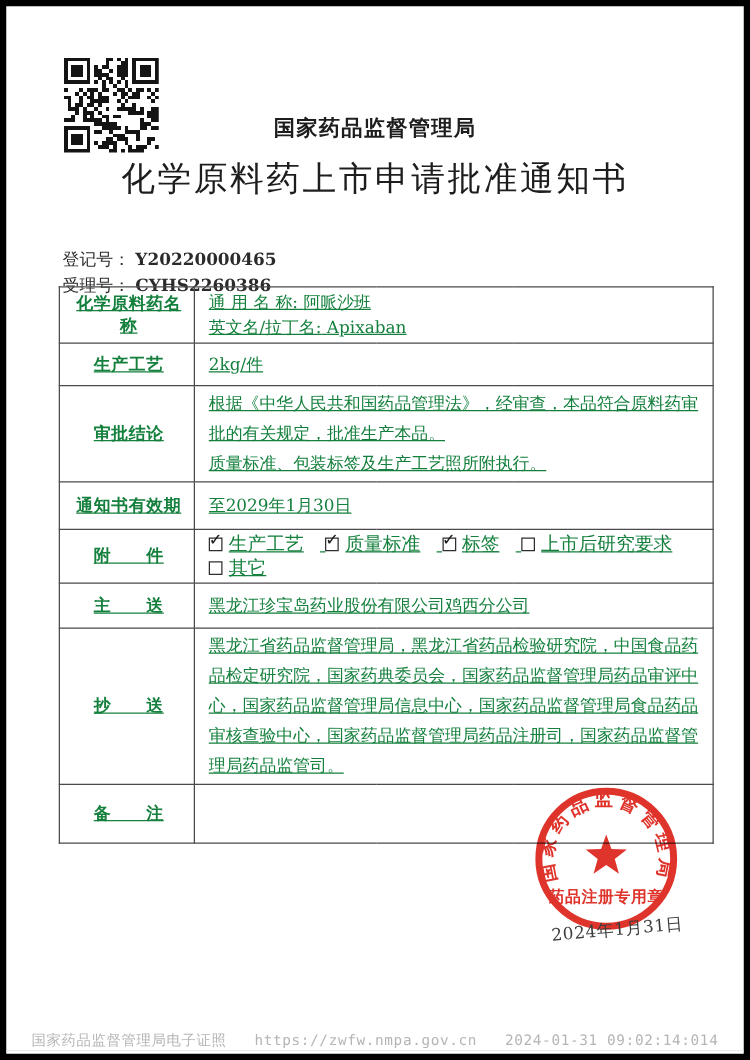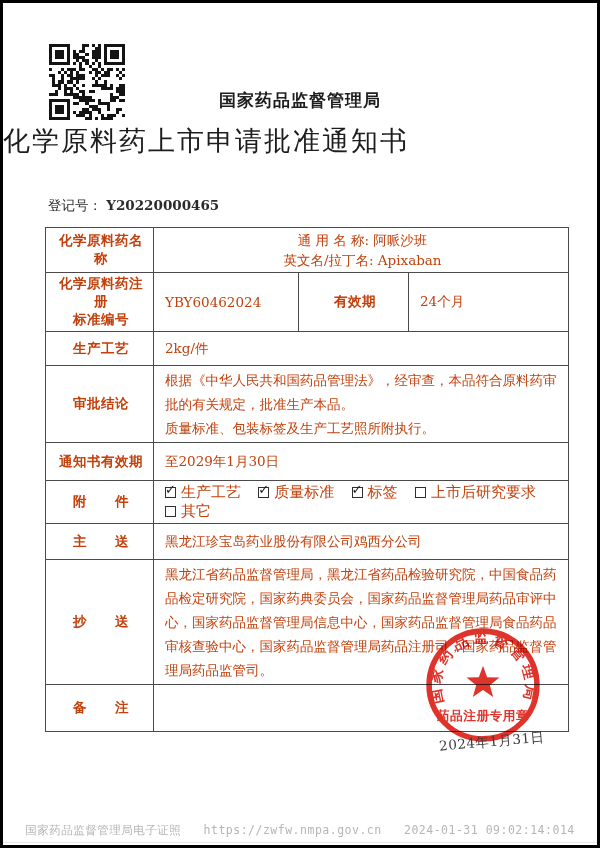--- a/index.html
+++ b/index.html
@@ -1,49 +1,49 @@
 <!DOCTYPE html>
 <html><head>
 <meta charset="utf-8">
 <style>
   * { margin:0; padding:0; box-sizing:border-box; }
   html,body { background:#fff; }
   .page {
     position:relative; width:600px; height:848px; margin:0 auto;
     background:#ffffff; overflow:hidden;
     font-family:"DejaVu Serif","Liberation Serif",serif;
-    color:#2b2b2b; border:3px solid #000000;
+    color:#2b2b2b; border:5px solid #000000;
   }
   .qr { position:absolute; left:46px; top:41px; width:76px; height:76px; }
   .agency {
     position:absolute; left:0; right:0; top:86px; text-align:center;
     font-family:"DejaVu Sans","Liberation Sans",sans-serif;
     font-size:17px; font-weight:600; letter-spacing:1px; color:#1d1d1d;
   }
   .doc-title {
-    position:absolute; left:0; right:0; top:120px; 
+    position:absolute; left:0; right:0; top:120px; text-align:center;
     font-size:27px; font-weight:500; letter-spacing:2px; color:#1d1d1d;
   }
   .meta { position:absolute; left:45px; right:36px; top:194px; font-size:13.5px; }
   .meta-line { height:21px; position:relative; }
   .meta-val { font-weight:bold; }
   .notice-no { position:absolute; right:0; top:21px; font-weight:bold; }
   table.main {
     position:absolute; left:42px; top:224px; width:523px;
     border-collapse:collapse; table-layout:fixed;
   }
   table.main td {
     border:1.6px solid #4a4a4a; vertical-align:middle;
-    padding:2px 8px 2px 11px; font-size:13.5px; color:#c2410c;
+    padding:2px 8px 2px 11px; font-size:13.5px; color:#15803d;text-decoration:underline;
   }
   td.lbl {
     text-align:center; font-weight:bold; font-size:14px; color:#1c1c1c;
     padding:2px 4px; letter-spacing:0.5px;
   }
-  .two-line { line-height:20px;text-align:center; }
+  .two-line { line-height:20px; }
   .small-text { font-size:12.8px; line-height:24px; padding-right:4px; }
   .kv-line { line-height:21px; }
   .cb {
     display:inline-block; width:11px; height:11px; border:1.5px solid #2e2e2e;
     margin-right:5px; vertical-align:-1px; position:relative;
   }
   .cb.checked::after {
     content:"✓"; position:absolute; left:-1px; top:-6px; font-size:13px;
     font-weight:bold; color:#1c1c1c;
     font-family:"DejaVu Sans",sans-serif;
@@ -378,48 +378,43 @@
     </svg>
 
   <div class="agency">国家药品监督管理局</div>
   <div class="doc-title">化学原料药上市申请批准通知书</div>
 
   <div class="meta">
     <div class="meta-line">
       <span>登记号：</span>
       <span class="meta-val">Y20220000465</span>
     </div>
+    <div class="meta-line">
+      <span>受理号：</span>
+      <span class="meta-val">CYHS2260386</span>
+    </div>
   </div>
 
   <table class="main">
     <colgroup>
         <col style="width:108px">
         <col style="width:145px">
         <col style="width:110px">
         <col style="width:160px">
       </colgroup>
     <tbody>
         <tr style="height:44px">
       <td class="lbl">化学原料药名称</td>
       <td colspan="3">
         <div class="two-line">
           <div><span>通 用 名 称:</span> <span>阿哌沙班</span></div>
           <div><span>英文名/拉丁名:</span> <span>Apixaban</span></div>
         </div>
       </td>
     </tr>
-    <tr style="height:40px">
-      <td class="lbl">
-        <div>化学原料药注册</div>
-        <div>标准编号</div>
-      </td>
-      <td>YBY60462024</td>
-      <td class="lbl">有效期</td>
-      <td>24个月</td>
-    </tr>
     <tr style="height:34px">
       <td class="lbl">生产工艺</td>
       <td colspan="3">2kg/件</td>
     </tr>
     <tr style="height:40px">
       <td class="lbl">审批结论</td>
       <td colspan="3" class="small-text">
         <div>根据《中华人民共和国药品管理法》，经审查，本品符合原料药审批的有关规定，批准生产本品。</div>
         <div>质量标准、包装标签及生产工艺照所附执行。</div>
       </td>

